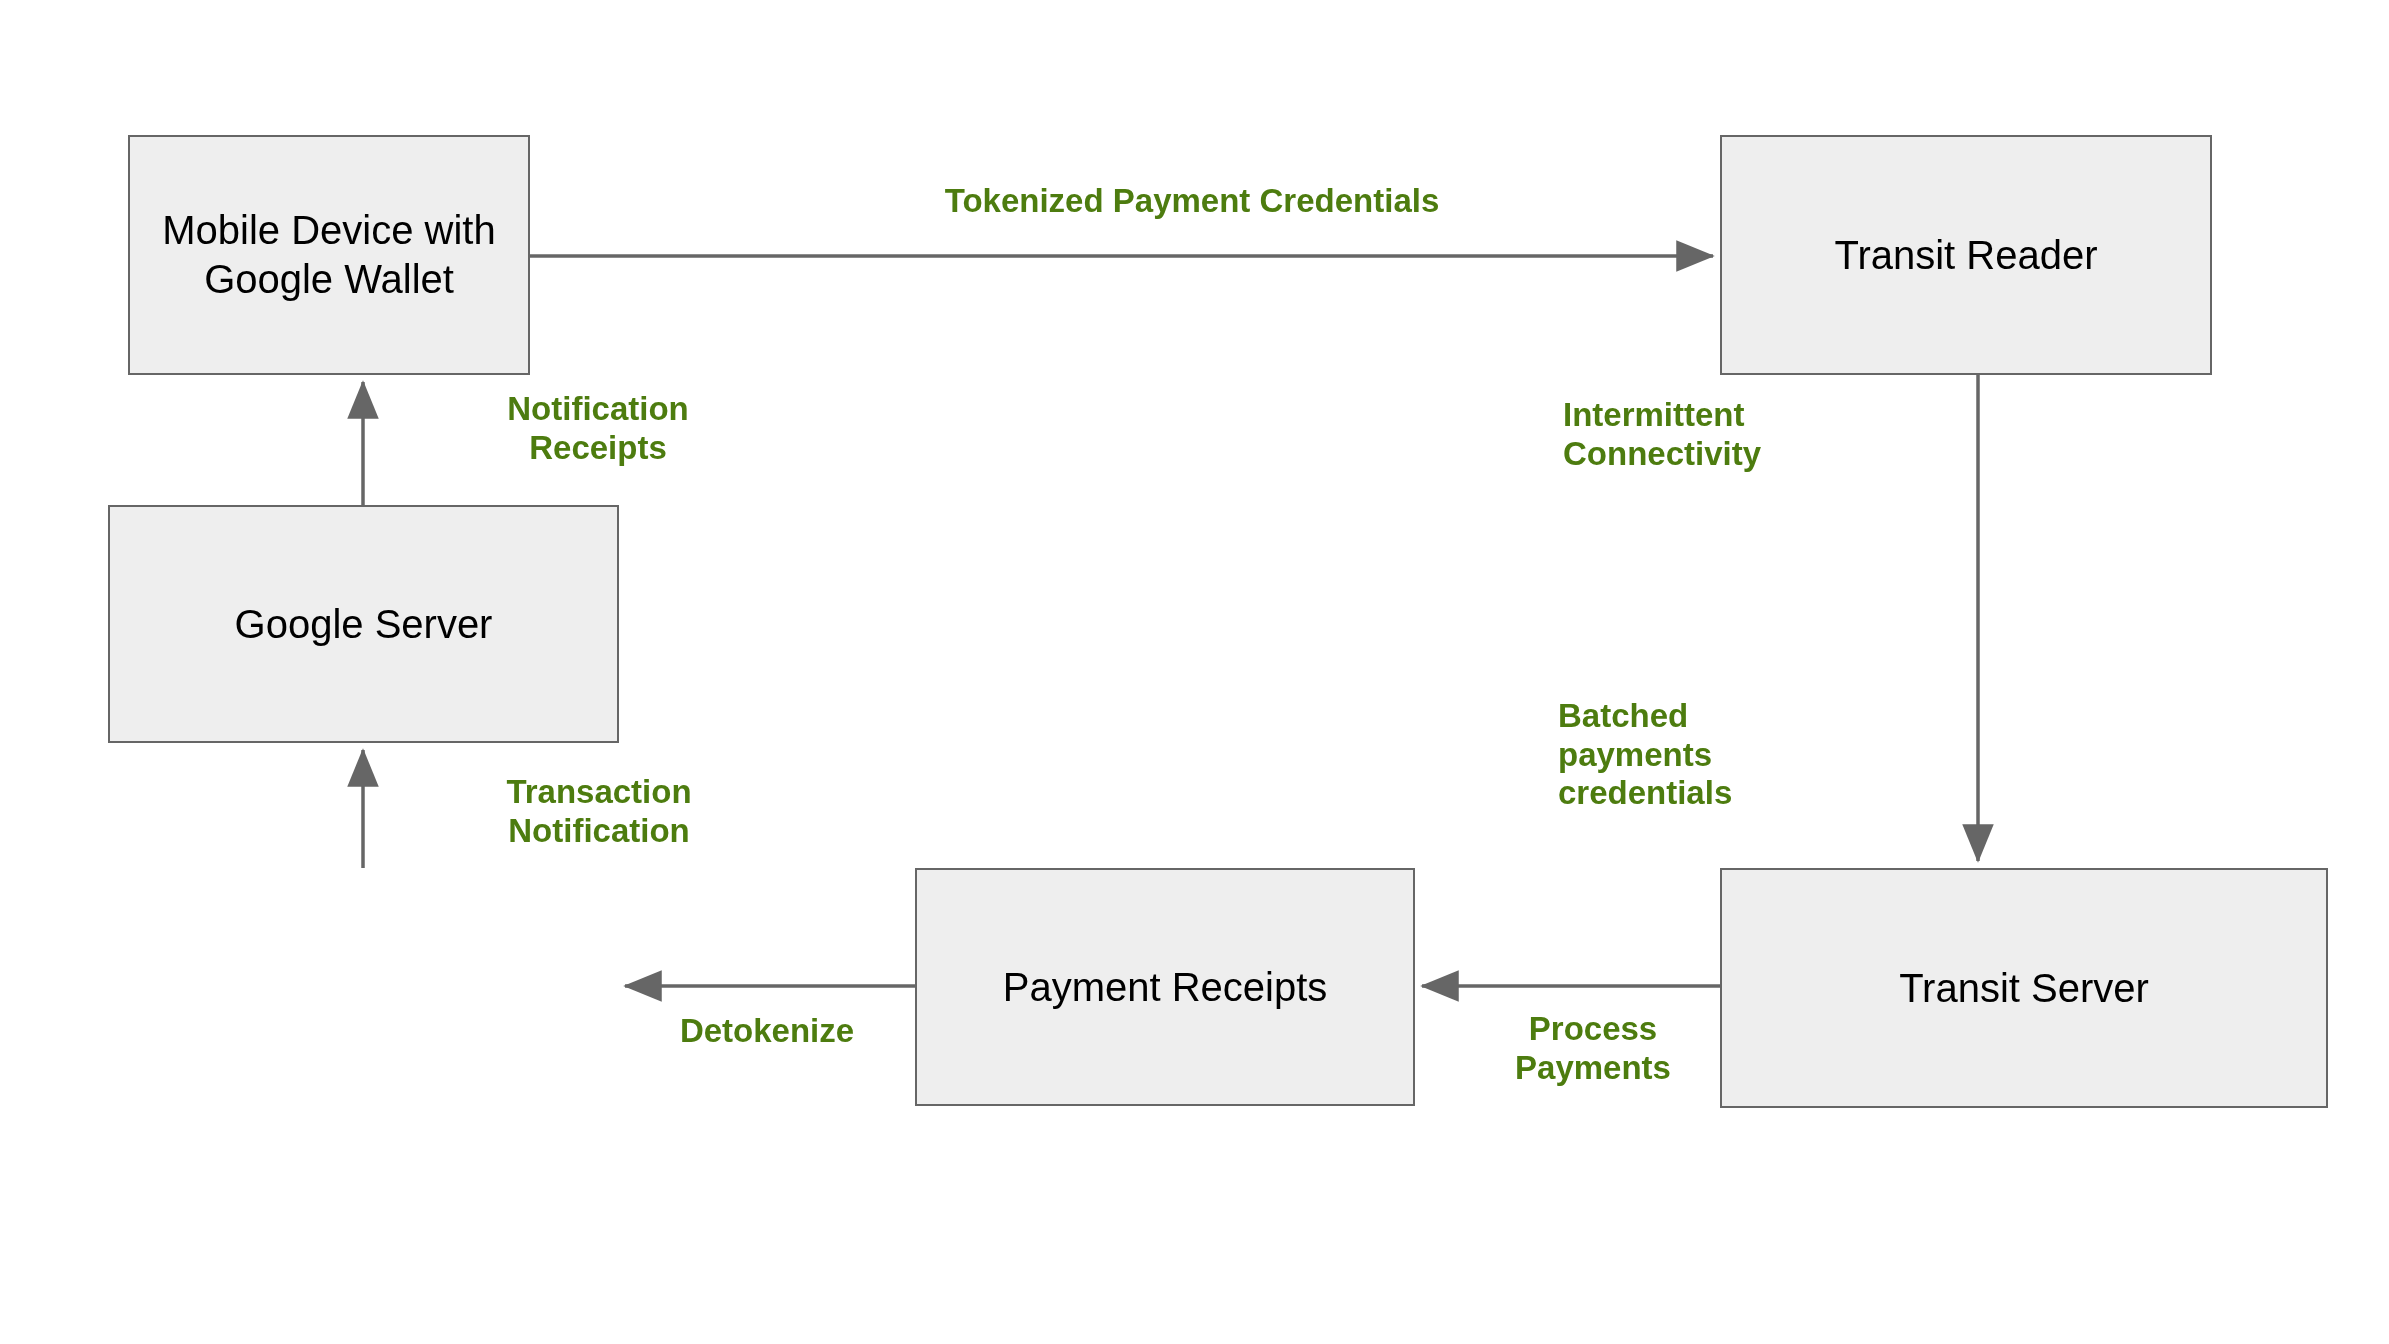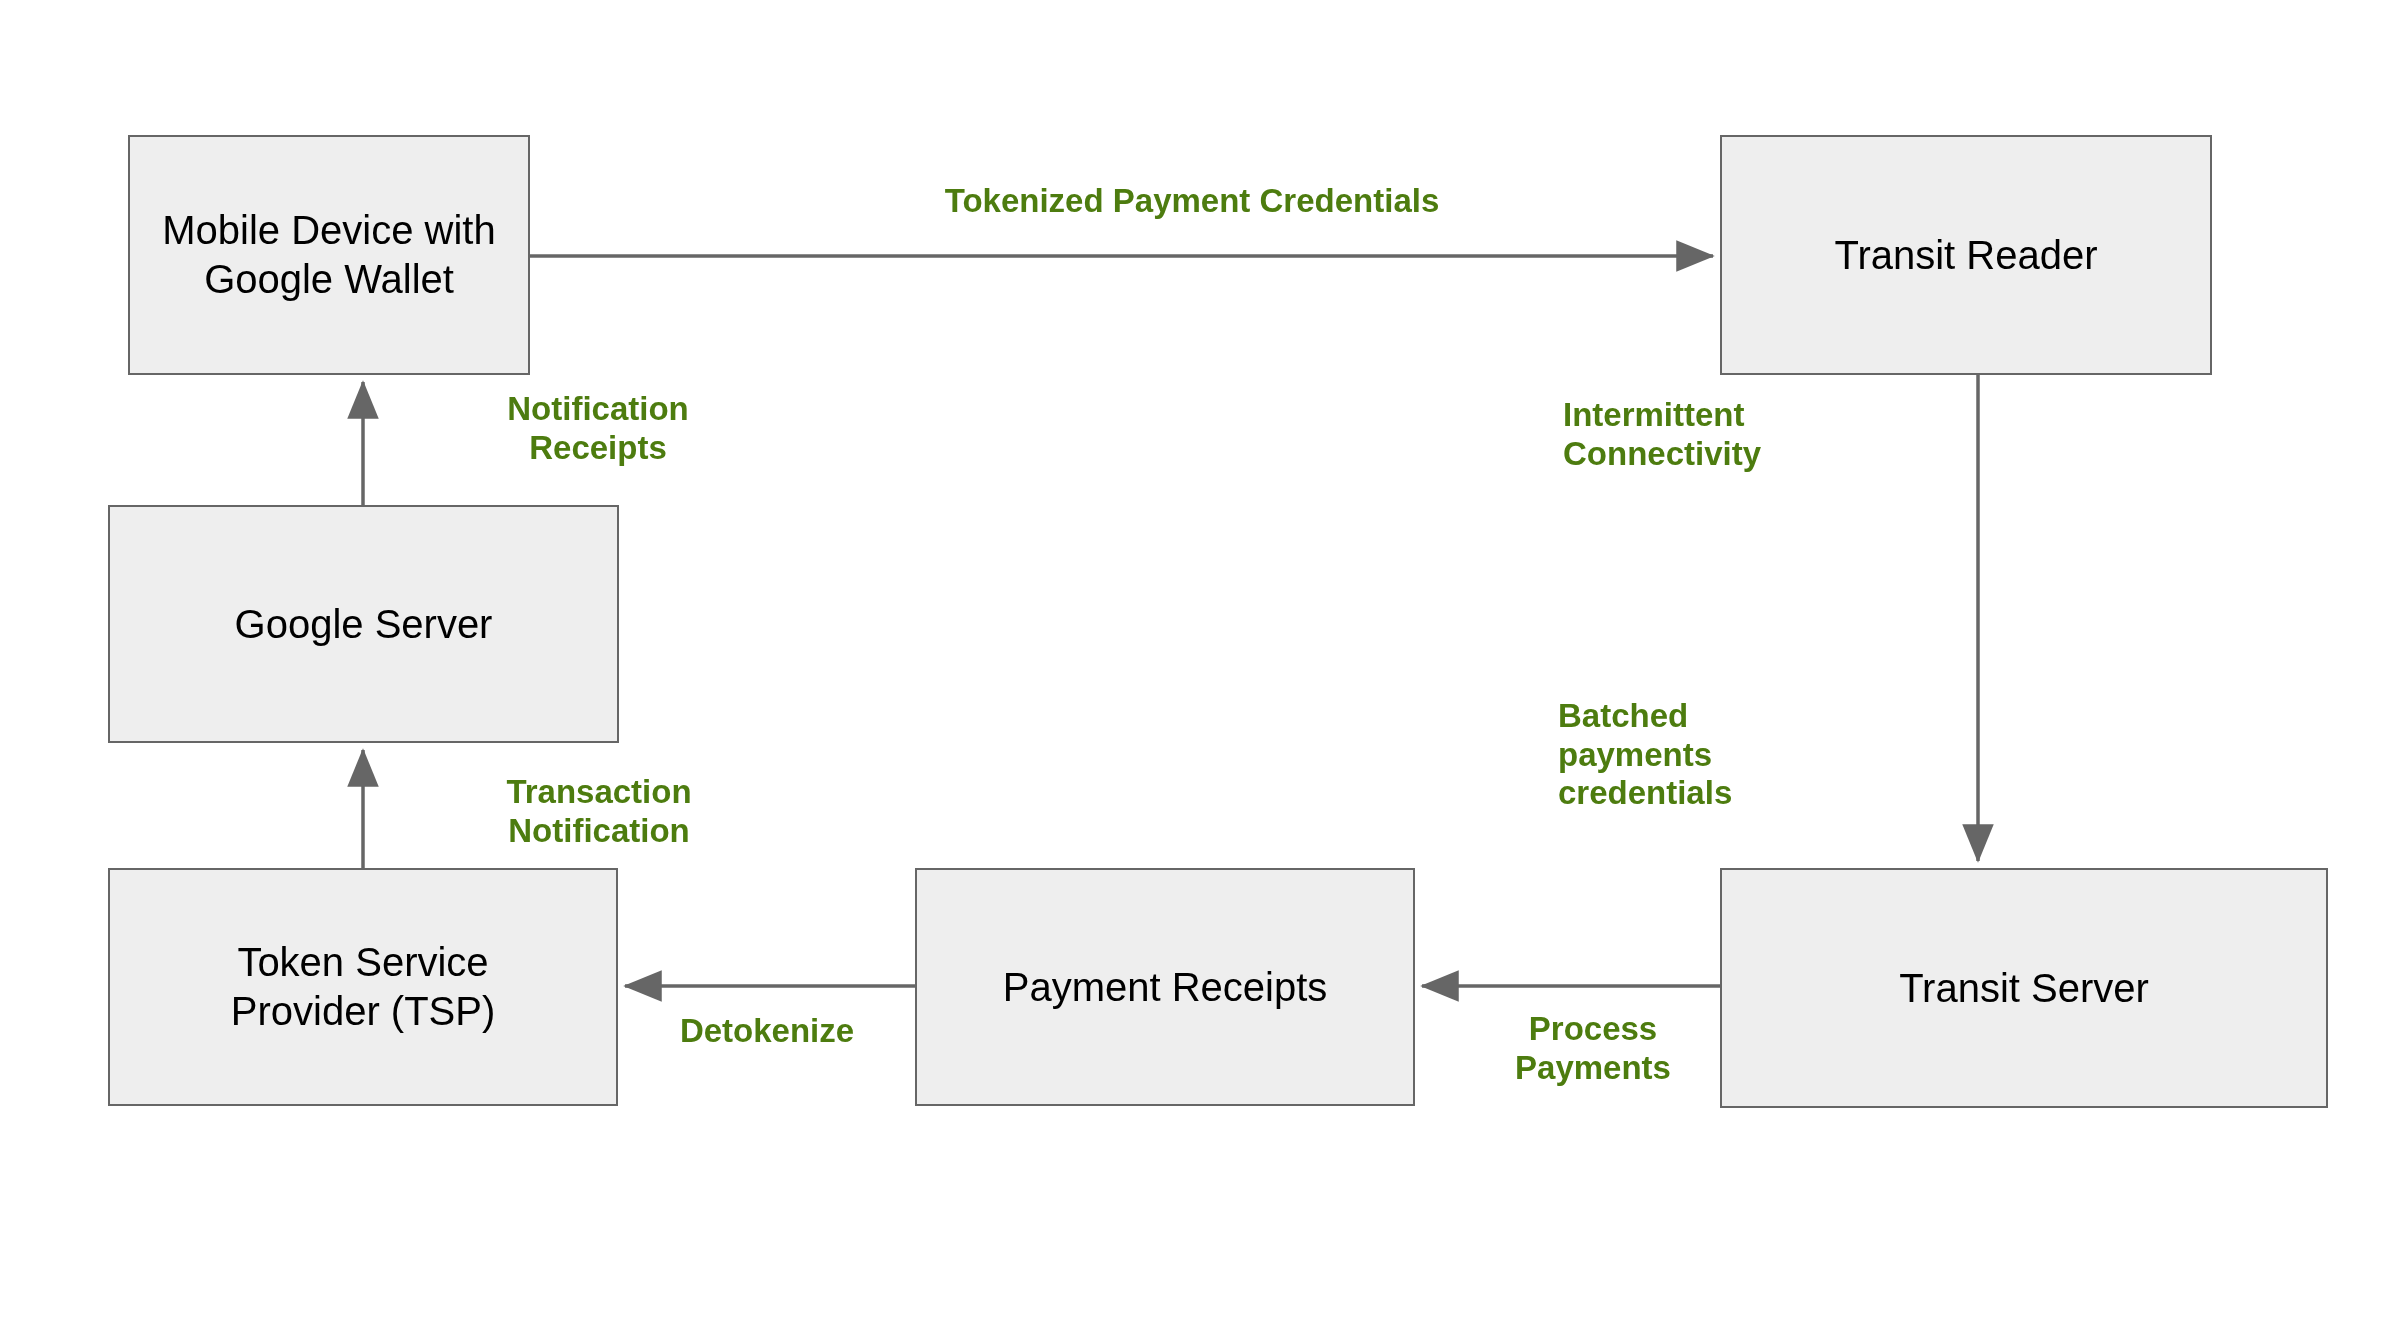--- a/index.html
+++ b/index.html
@@ -94,24 +94,20 @@
 
   <div class="node" style="left:108px; top:135px; width:402px; height:240px;margin-left:20px;">
     <span>Mobile Device with
 Google Wallet</span>
   </div>
 
   <div class="node" style="left:108px; top:505px; width:511px; height:238px;">
     <span>Google Server</span>
   </div>
 
-  <div class="node" style="left:108px; top:868px; width:510px; height:238px;">
-    <span>Token Service
-Provider (TSP)</span>
-  </div>
 
   <div class="node" style="left:915px; top:868px; width:500px; height:238px;">
     <span>Payment Receipts</span>
   </div>
 
   <div class="node" style="left:1720px; top:135px; width:492px; height:240px;">
     <span>Transit Reader</span>
   </div>
 
   <div class="node" style="left:1720px; top:868px; width:608px; height:240px;">

